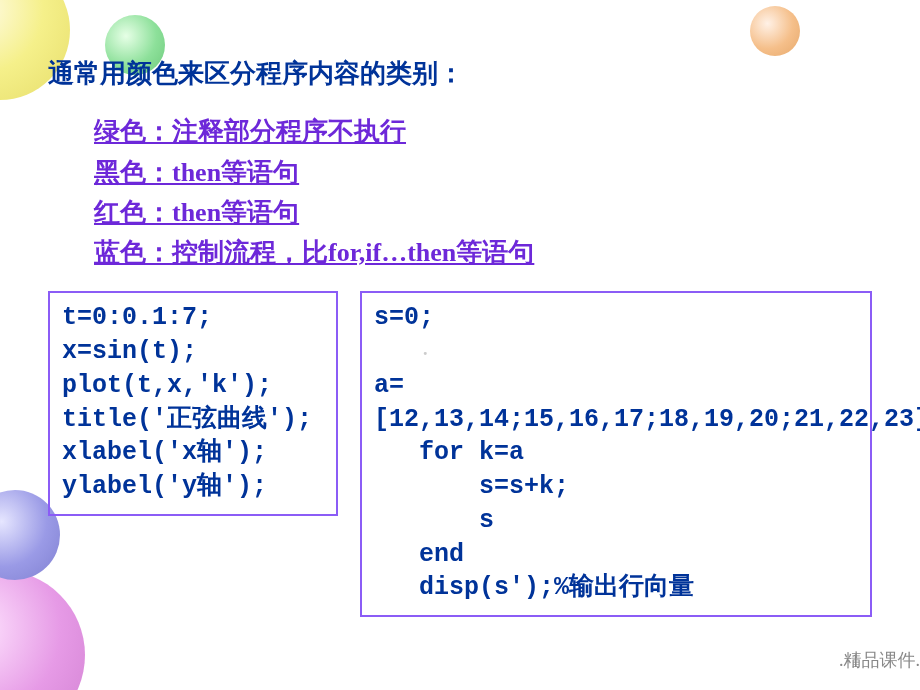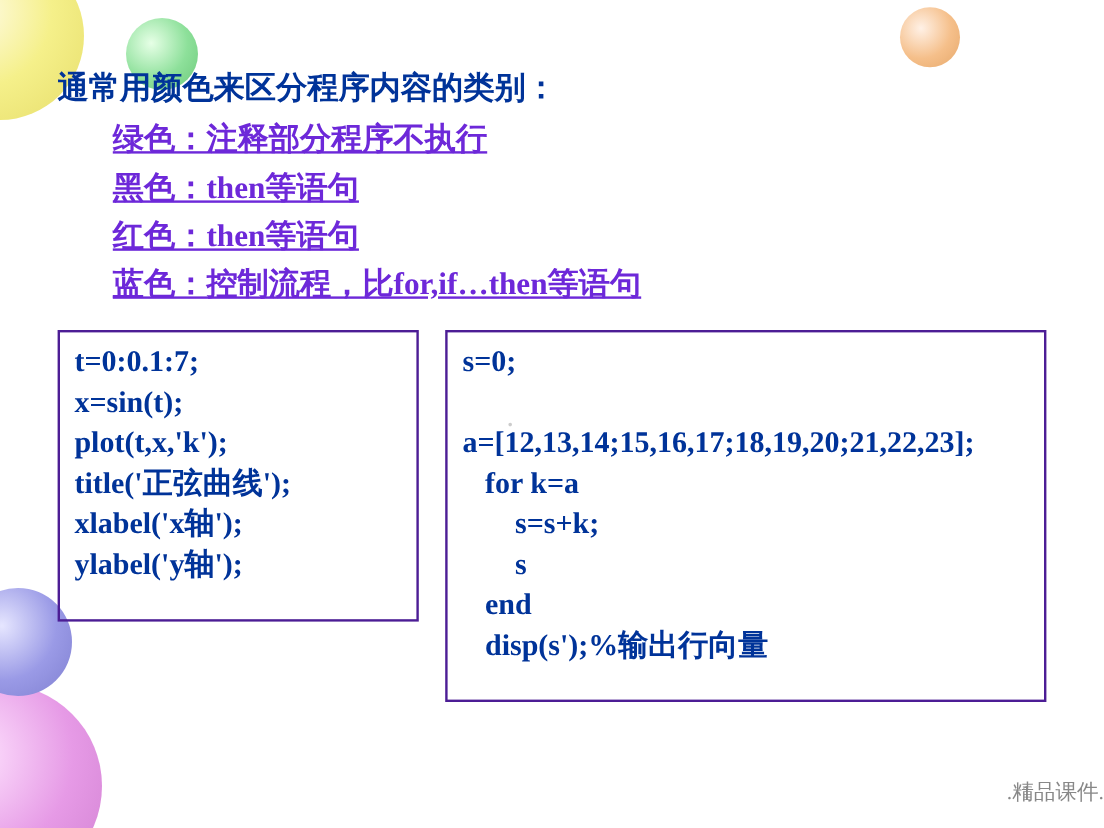--- a/index.html
+++ b/index.html
@@ -26,42 +26,42 @@
     .content {
       position: relative;
       z-index: 1;
       padding: 54px 48px 0 48px;
     }
     .heading {
       color: #003399;
       font-size: 26px;
       font-weight: bold;
       line-height: 1.55;
-      margin-bottom: 2px;
+      margin-bottom: 18px;
       font-family: "KaiTi", "STKaiti", "SimSun", serif;
     }
     .indent { padding-left: 46px; }
     .color-line {
       font-size: 26px;
       font-weight: bold;
       line-height: 1.55;
       color: #6d28d9;
       font-family: "KaiTi", "STKaiti", "SimSun", serif;
       text-decoration: underline;
     }
     .boxes {
       display: flex;
       gap: 22px;
       margin-top: 18px;
       align-items: flex-start;
     }
     .code-box {
-      border: 2px solid #4c1d95;
-      padding: 8px 12px 28px 12px;
-      font-family: Liberation Serif, serif;
+      border: 2px solid #8b5cf6;
+      padding: 8px 12px 10px 12px;
+      font-family: Liberation Mono, monospace;
       font-weight: bold;
       font-size: 25px;
       color: #003399;
       line-height: 1.35;
       white-space: pre-wrap;
     }
     .box1 { width: 308px; }
     .box2 { width: 512px; }
     .footer {
       position: absolute;

